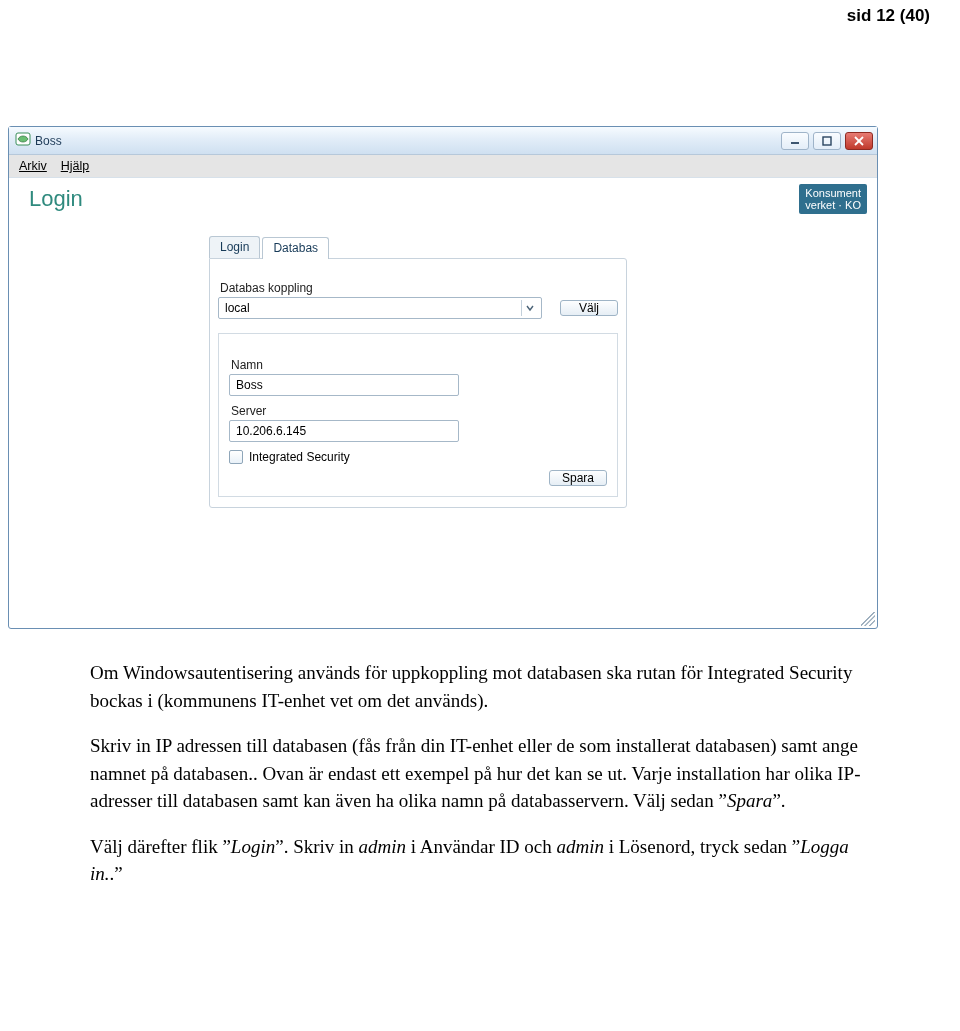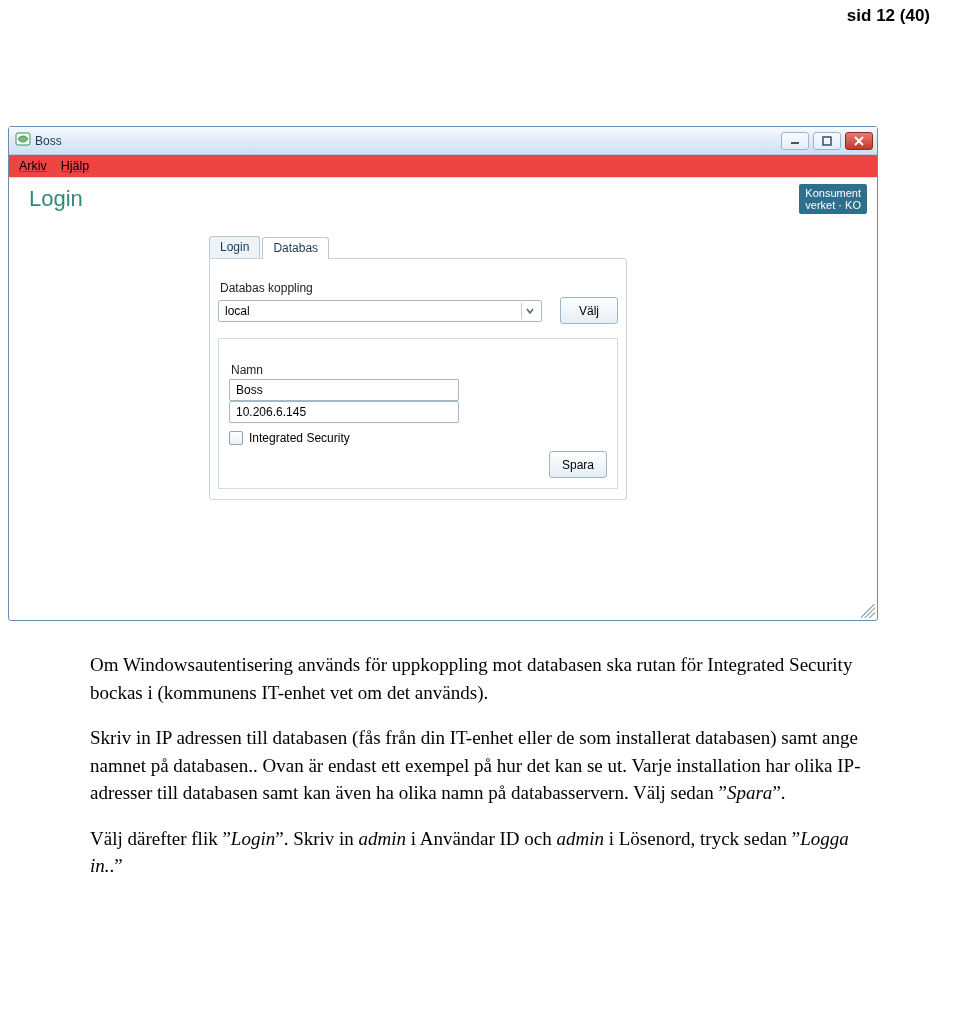--- a/index.html
+++ b/index.html
@@ -47,22 +47,23 @@
     font-size: 10px;
     background: linear-gradient(#f9fcff,#e4eef8);
   }
   .winbtn.close { background: linear-gradient(#e77b73,#c0392b); color:#fff; border-color:#8e2a22; }
 
   .menubar {
     display: flex;
     gap: 14px;
     padding: 4px 10px;
     font-size: 12.5px;
-    background: #ef4444;
+    background: #e5e5e5;
     border-bottom: 1px solid #d7e1ea;
+    text-decoration: underline;
   }
   .menubar span { text-decoration: underline; text-underline-offset: 1px; text-decoration-color: rgba(0,0,0,.3); }
 
   .header-row {
     display: flex; align-items: center; justify-content: space-between;
     padding: 6px 10px 10px 20px;
   }
   .login-title { font-size: 22px; color: #2f8a7e; font-weight: 400; }
   .kv-badge {
     background:#2f6f8e; color:#fff; font-size:11px; line-height:1.1;
@@ -95,21 +96,21 @@
     flex:1; height:22px;
     border:1px solid #a6b8c8; border-radius:2px;
     display:flex; align-items:center; justify-content:space-between;
     padding:0 4px 0 6px; background:#fff;
   }
   .dropdown .caret {
     width:16px; height:16px; border-left:1px solid #c3d0db;
     display:flex; align-items:center; justify-content:center;
   }
   .btn {
-    min-width:58px; height:27px;
+    min-width:58px; height:16px;
     border:1px solid #9fb4c6; border-radius:3px;
     background:linear-gradient(#fdfeff,#e6eef5);
     font-size:12px; display:flex; align-items:center; justify-content:center;margin-left:13px;
   }
 
   .innerbox {
     margin-top:14px;
     border:1px solid #d2dbe3; border-radius:0;
     padding:8px 10px 10px;
   }
@@ -203,20 +204,21 @@
                 </svg>
             </span>
           </div>
           <div class="btn">Välj</div>
         </div>
 
         <div class="innerbox">
           <div class="lbl">Namn</div>
           <div class="tinput">Boss</div>
 
+          <div class="lbl" style="margin-top:8px">Server</div>
           <div class="tinput">10.206.6.145</div>
 
           <div class="chk-row">
             <div class="chk"></div>
             <span>Integrated Security</span>
           </div>
 
           <div class="inner-btn-row">
             <div class="btn">Spara</div>
           </div>

